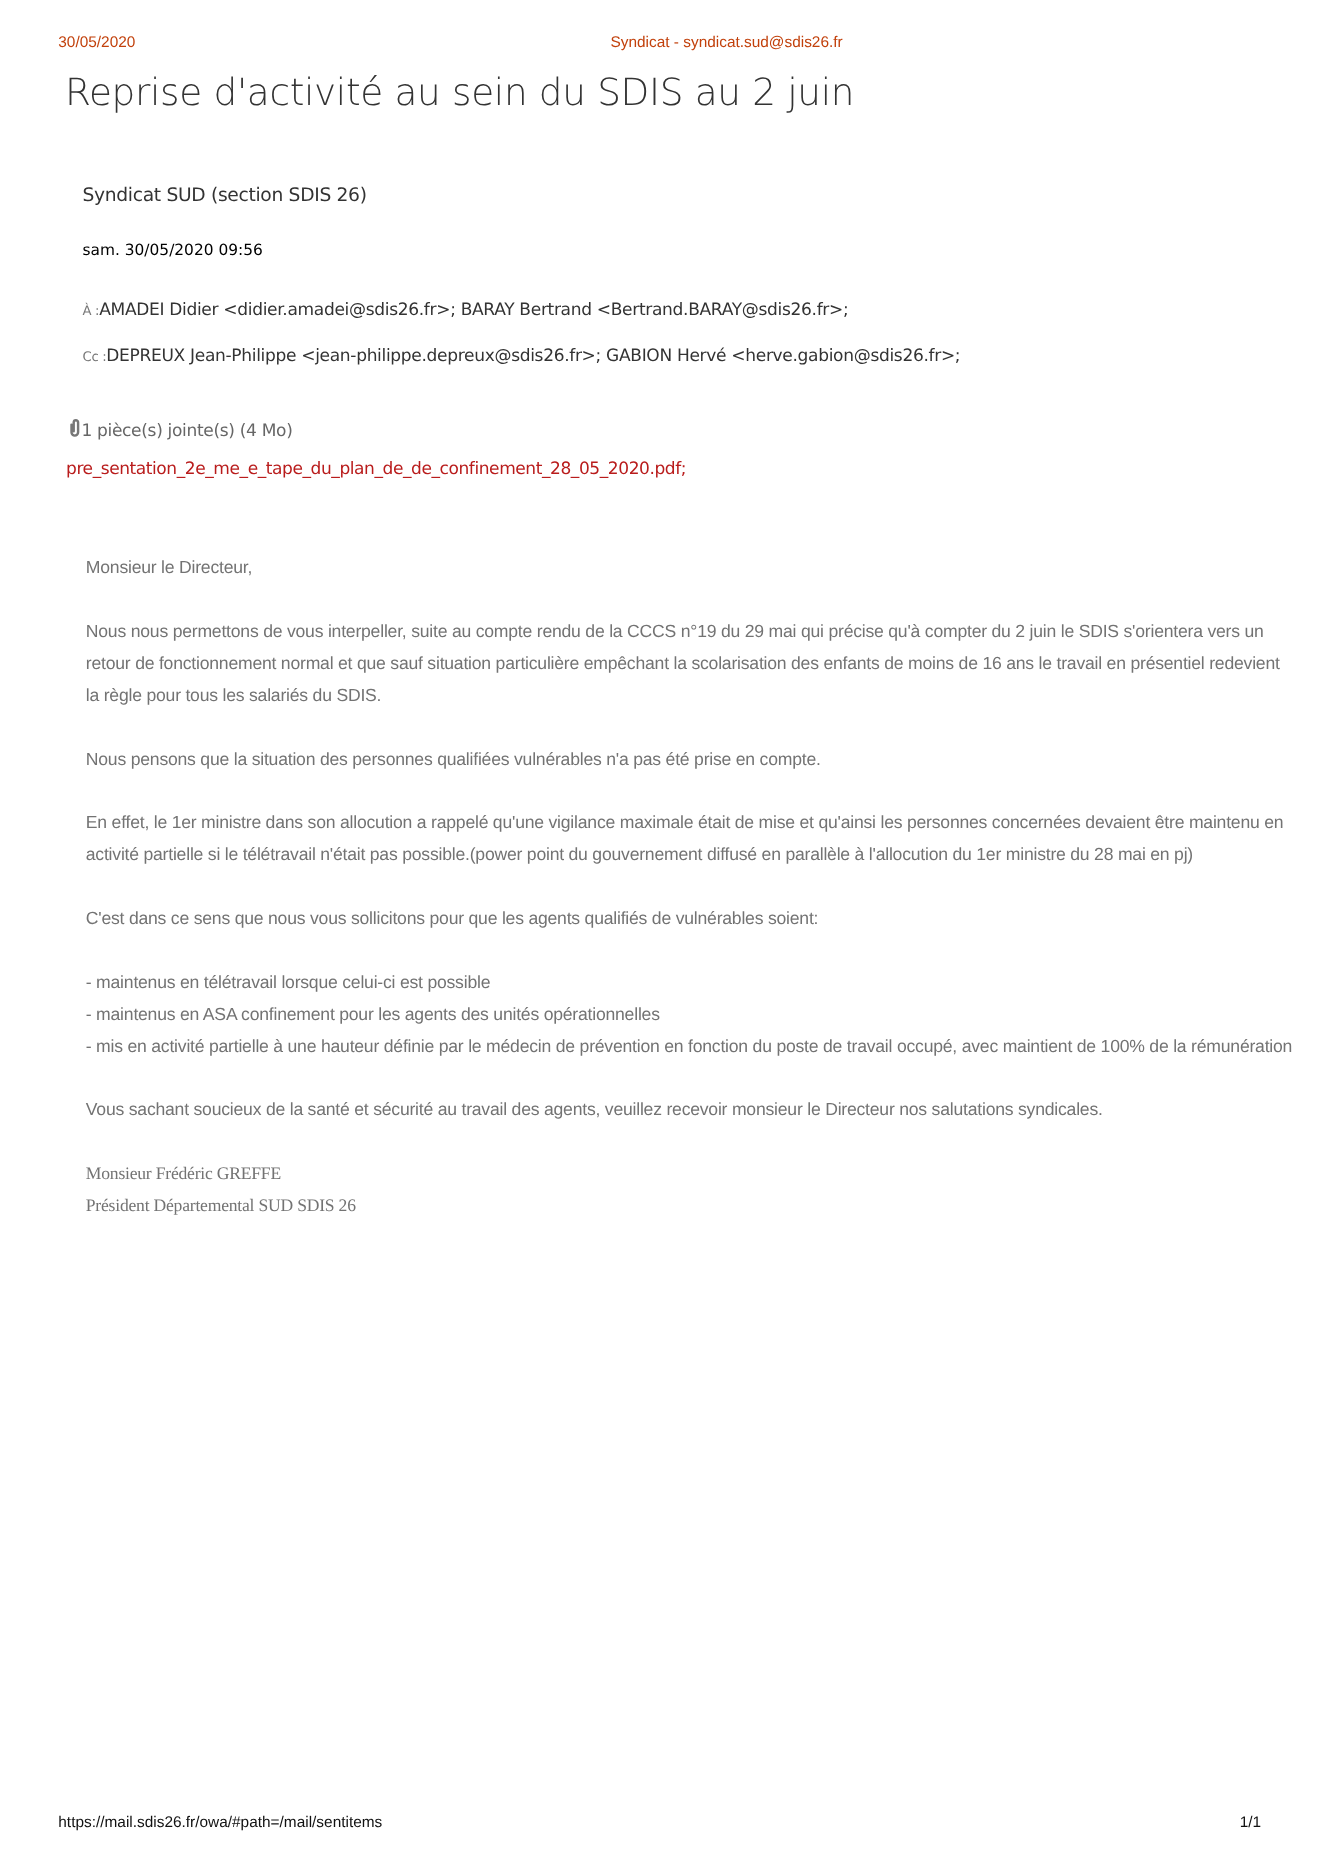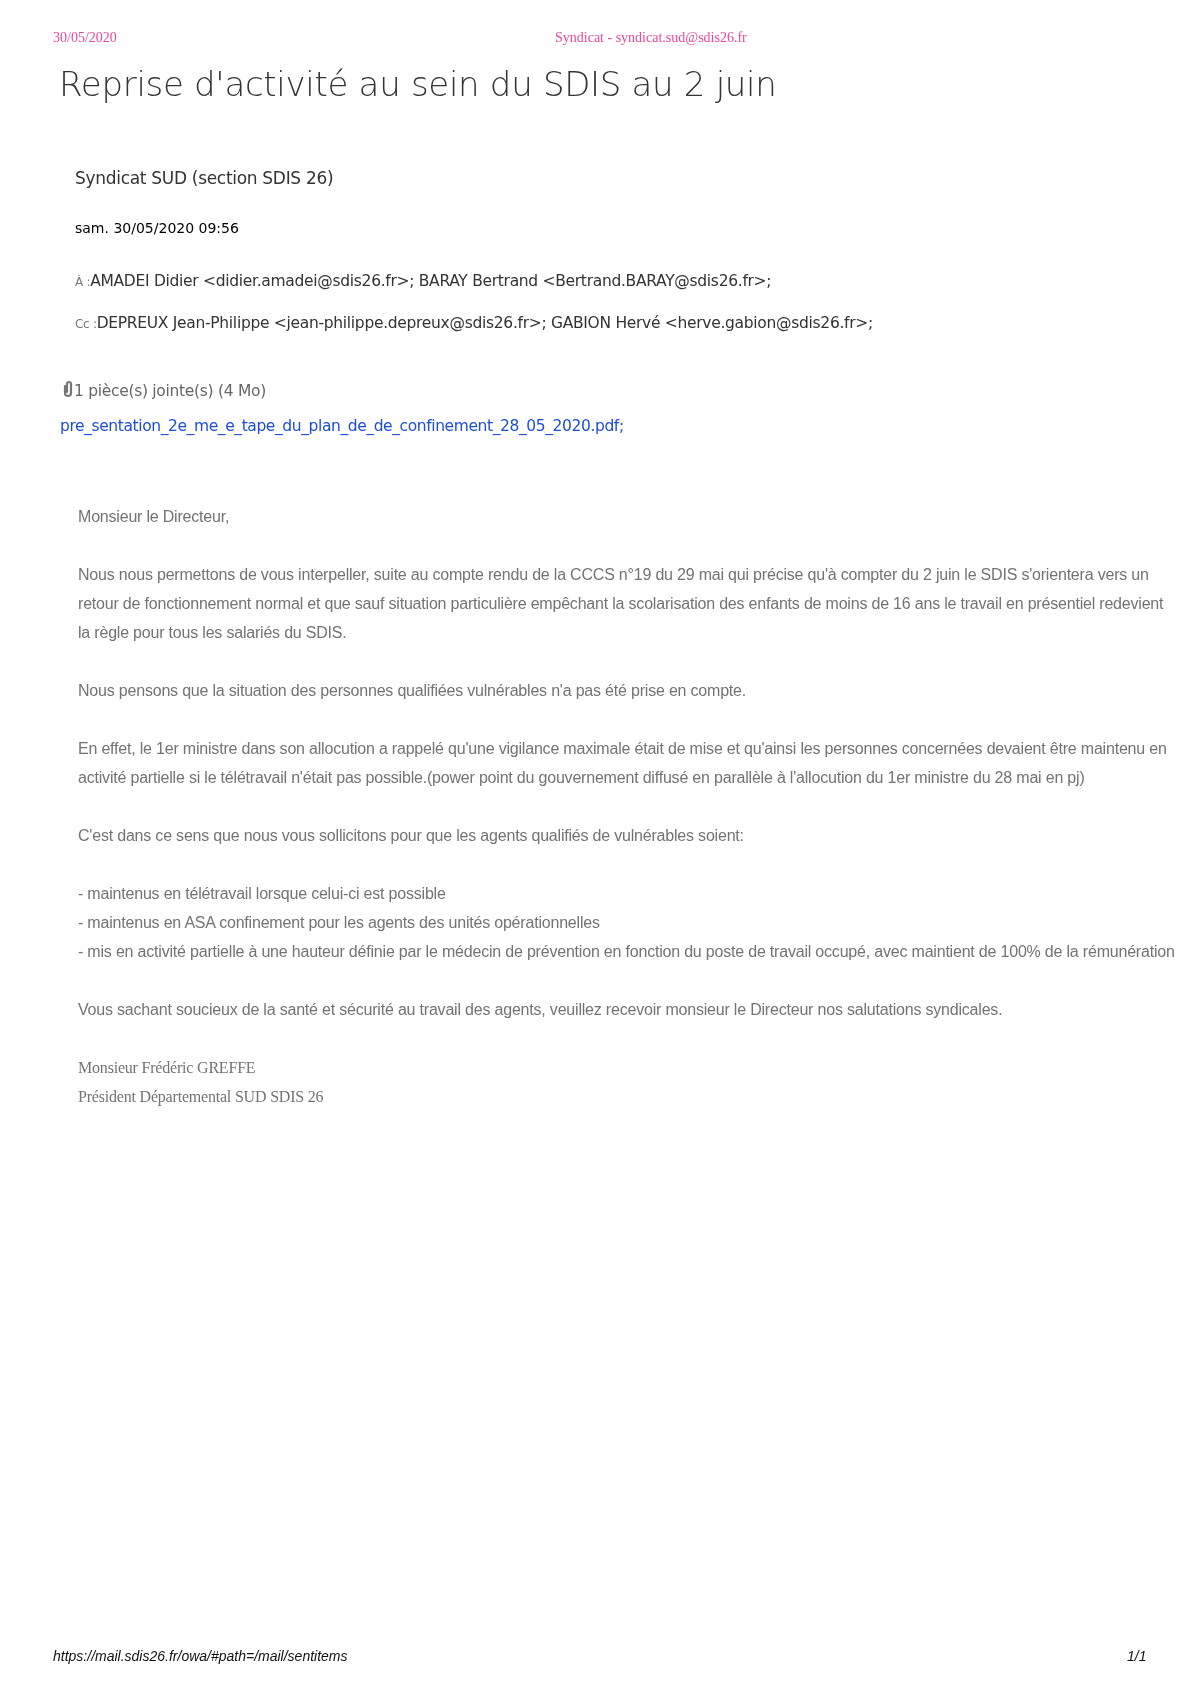--- a/index.html
+++ b/index.html
@@ -1,21 +1,21 @@
 <!DOCTYPE html>
 <html><head>
   <meta charset="utf-8">
   <style>
     html, body { margin: 0; padding: 0; background: #ffffff; }
     body {
       width: 1200px; height: 1698px; position: relative; overflow: hidden;
       font-family: "Liberation Sans", sans-serif; color: #000;
     }
     .abs { position: absolute; white-space: nowrap; }
-    .print-header { font-family: Liberation Serif, serif; font-size: 14px; color: #ec4899; }
+    .print-header { font-family: Liberation Sans, sans-serif; font-size: 14px; color: #c2410c; }
     #print-date { left: 53px; top: 30px; }
     #print-title { left: 555px; top: 30px; }
     .subject {
       left: 59px; top: 64px; font-family: "DejaVu Sans", sans-serif; font-weight: 300;
       font-size: 34px; color: #333; letter-spacing: -0.3px;
     }
     .sender {
       left: 75px; top: 168px; font-family: "DejaVu Sans", sans-serif;
       font-size: 17px; color: #333; letter-spacing: -0.3px;
     }
@@ -28,33 +28,33 @@
     }
     .recip .lbl { font-size: 12px; color: #777; }
     #to-line { left: 75px; top: 272px; }
     #cc-line { left: 75px; top: 314px; }
     .attach {
       left: 62px; top: 380px; font-family: "DejaVu Sans", sans-serif; font-size: 15.5px; color: #666;
       display: flex; align-items: center; gap: 0; letter-spacing: -0.3px;
     }
     .attach svg { width: 12px; height: 18px; }
     .filename {
-      left: 60px; top: 417px; font-family: "DejaVu Sans", sans-serif; font-size: 15.5px; color: #1d4ed8; letter-spacing: -0.4px;
+      left: 60px; top: 417px; font-family: "DejaVu Sans", sans-serif; font-size: 15.5px; color: #b91c1c; letter-spacing: -0.4px;
     }
     .letter {
       position: absolute; left: 60px; top: 502px; width: 1100px;
       font-family: "Liberation Sans", sans-serif; font-size: 16px; line-height: 29px; color: #737373;
       letter-spacing: -0.2px;
       margin-left: 18px;
     }
     .letter p { margin: 0 0 29px 0; }
     .letter .list p { margin: 0; }
     .letter .list { margin-bottom: 29px; }
     .letter .sig p { margin: 0; font-family: Liberation Serif, serif; }
-    .print-footer { font-size: 14px; color: #111; font-style: italic; }
+    .print-footer { font-size: 14px; color: #111; }
     #footer-url { left: 53px; top: 1648px; }
     #footer-page { left: 1127px; top: 1648px; }
   </style>
 </head>
 <body>
 
 <div class="abs print-header" id="print-date">30/05/2020</div>
 <div class="abs print-header" id="print-title">Syndicat - syndicat.sud@sdis26.fr</div>
 
 <div class="abs subject">Reprise d'activité au sein du SDIS au 2 juin</div>

